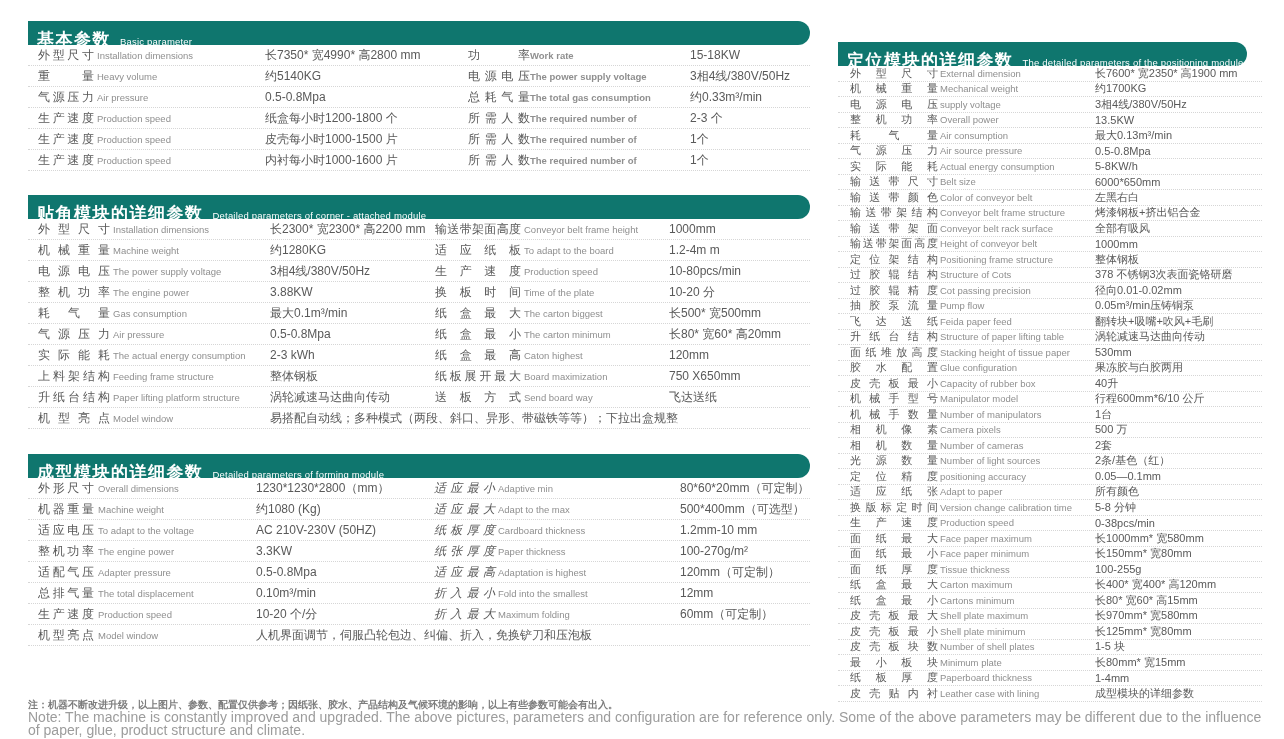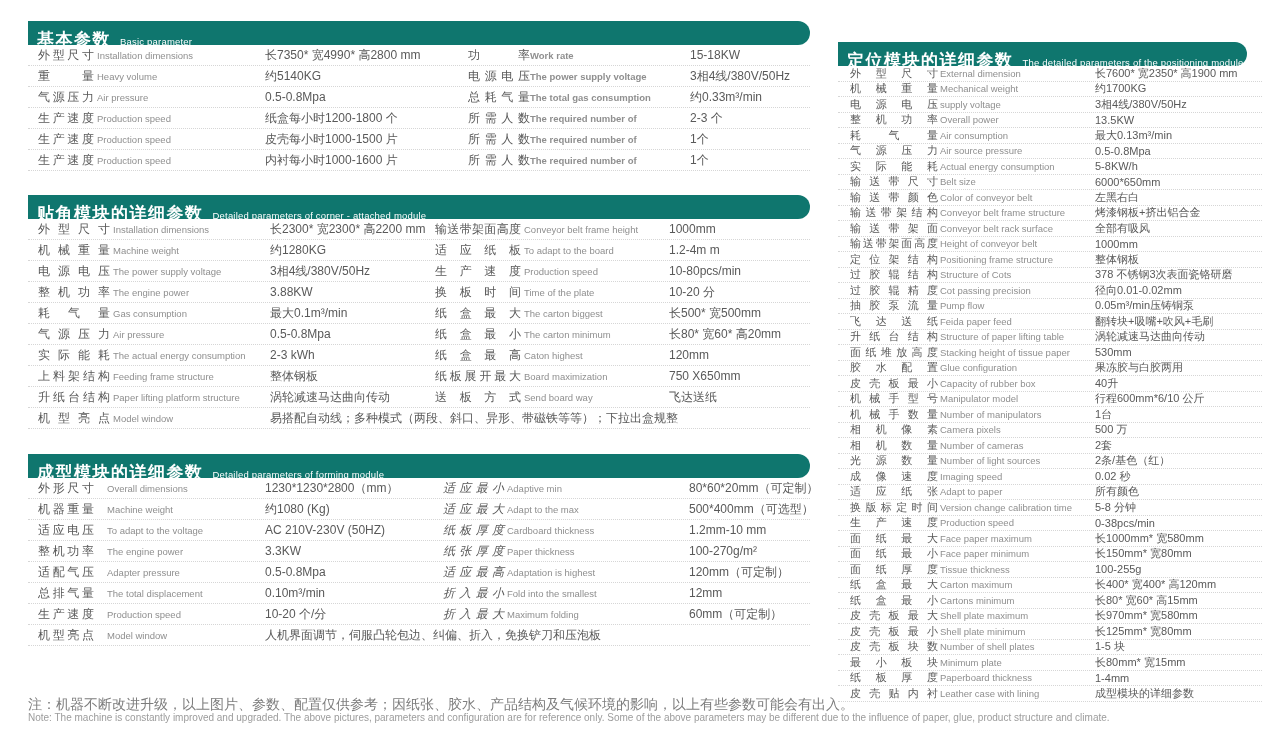--- a/index.html
+++ b/index.html
@@ -46,36 +46,36 @@
 
   
   .rows-corner .z1 { width:72px; margin-right:3px; }
   .rows-corner .e1 { width:157px; }
   .rows-corner .v1 { width:165px; }
   .rows-corner .z2 { width:86px; margin-right:3px; }
   .rows-corner .e2 { width:145px; }
   .rows-corner .v2 { flex:1; }
 
   
-  .rows-forming .z1 { width:56px; margin-right:13px; }
+  .rows-forming .z1 { width:56px; margin-right:4px; }
   .rows-forming .e1 { width:158px; }
   .rows-forming .v1 { width:178px; }
   .rows-forming .z2 { width:61px; margin-right:3px;font-style:italic; }
   .rows-forming .e2 { width:182px; }
   .rows-forming .v2 { flex:1; }
 
   
   #sec-positioning .row { height:15.5px; font-size:11px; padding-left:12px; }
   .rows-pos .zl { width:88px; margin-right:2px; }
   .rows-pos .ze { width:155px; }
   .rows-pos .zv { flex:1; }
 
   .note { position:absolute; left:28px; top:698px; width:1240px; line-height:13px; }
-  .note-zh { font-size:14px; color:#7d7d7d; }
-  .note-en { font-size:10px;  color:#9c9c9c; }
+  .note-zh { font-size:10px; color:#7d7d7d;font-weight:bold; }
+  .note-en { font-size:14px;  color:#9c9c9c; }
 </style>
 </head>
 <body>
 
 <section class="sec left-sec" id="sec-basic">
   <div class="banner">
     <span class="banner-zh">基本参数</span>
     <span class="banner-en">Basic parameter</span>
   </div>
   <div class="rows rows-basic">
@@ -472,26 +472,26 @@
         <div class="cell en ze">Number  of cameras</div>
         <div class="cell val zv">2套</div>
       </div>
 
       <div class="row">
         <div class="cell zh zl">光源数量</div>
         <div class="cell en ze">Number  of light sources</div>
         <div class="cell val zv">2条/基色（红）</div>
       </div>
 
-
-      <div class="row">
-        <div class="cell zh zl">成像速度</div>
-        <div class="cell en ze">Imaging  speed</div>
-        <div class="cell val zv">0.02 秒</div>
-      </div>
+      <div class="row">
+        <div class="cell zh zl">定位精度</div>
+        <div class="cell en ze">positioning  accuracy</div>
+        <div class="cell val zv">0.05—0.1mm</div>
+      </div>
+
 
       <div class="row">
         <div class="cell zh zl">适应纸张</div>
         <div class="cell en ze">Adapt to paper</div>
         <div class="cell val zv">所有颜色</div>
       </div>
 
       <div class="row">
         <div class="cell zh zl">换版标定时间</div>
         <div class="cell en ze">Version change calibration  time</div>

